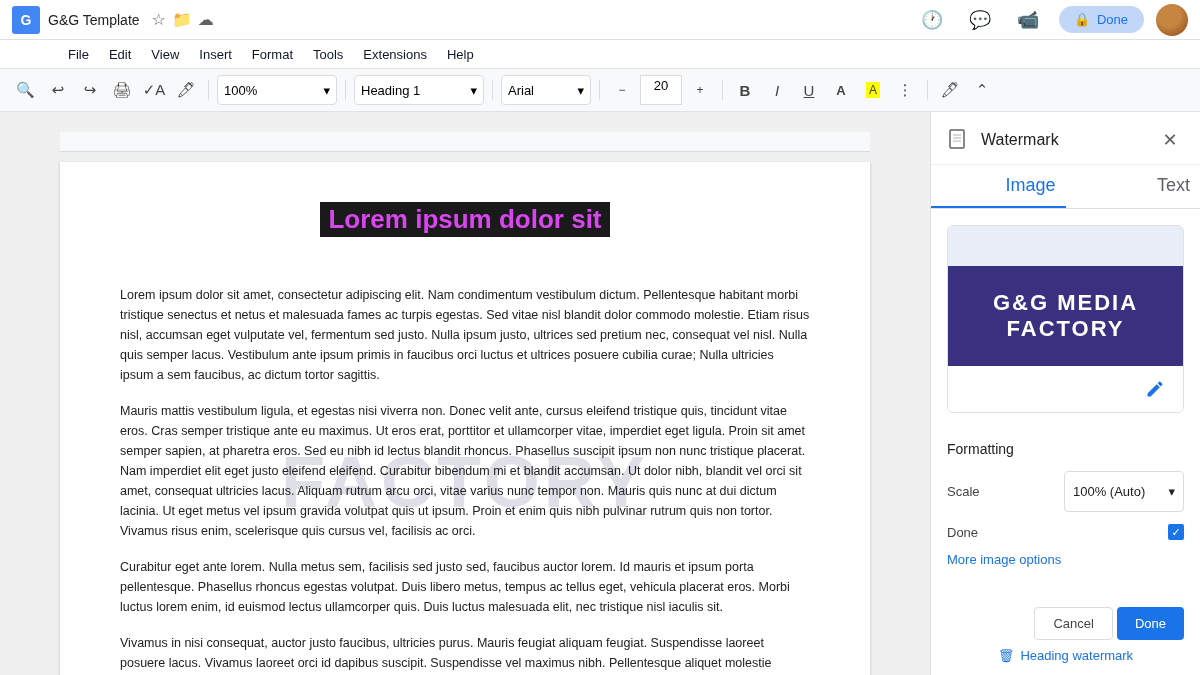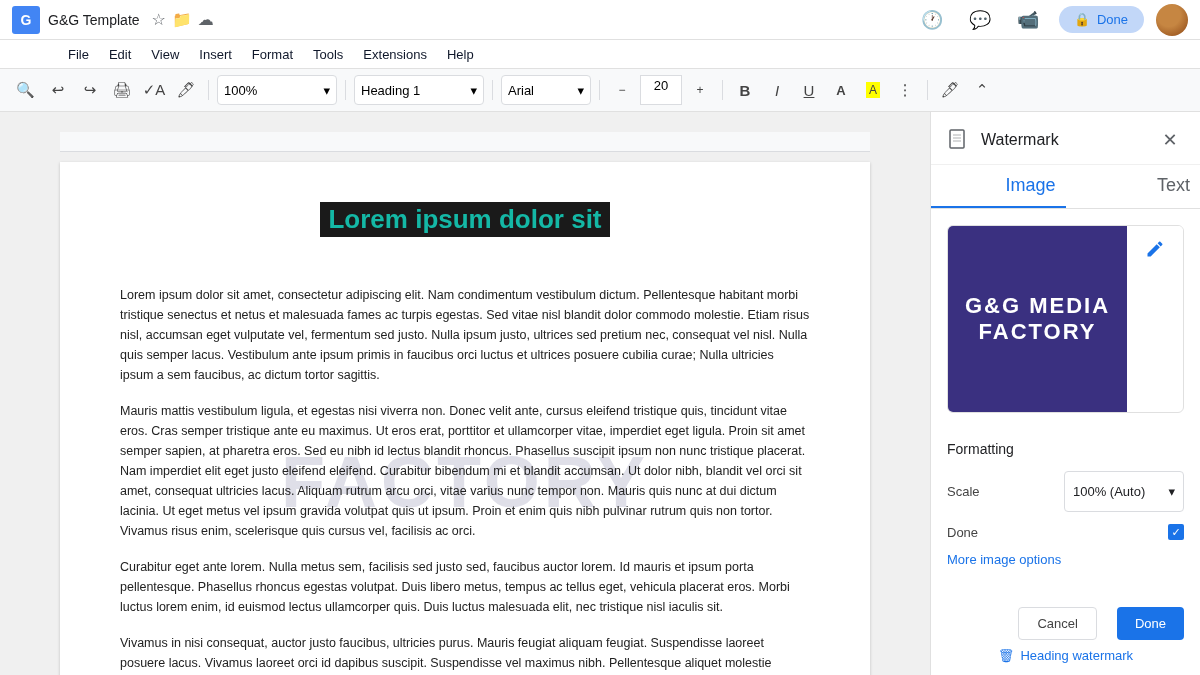--- a/index.html
+++ b/index.html
@@ -127,21 +127,21 @@
       flex-shrink: 0;
     }
 
     .doc-title-text {
       font-family: Arial, sans-serif;
       font-size: 26px;
       font-weight: bold;
       text-align: center;
       margin-bottom: 24px;
       background: #1a1a1a;
-      color: #14b8a6;
+      color: #d946ef;
       display: inline-block;
       padding: 2px 8px;
     }
     .doc-title-wrap {
       text-align: center;
       margin-bottom: 24px;
     }
 
     .doc-body-text {
       font-size: 12.5px;
@@ -224,21 +224,21 @@
       font-weight: 500;
     }
 
     
     .wm-preview {
       margin: 16px;
       border: 1px solid #e0e0e0;
       border-radius: 6px;
       height: 215px;
       display: flex;
-      flex-direction: row;
+      flex-direction: column;
       overflow: hidden;
       position: relative;
     }
     .wm-preview-top {
       height: 40px;
       background: #e8edf7;
     }
     .wm-preview-img {
       flex: 1;
       background: #3a3080;
@@ -325,21 +325,21 @@
     .sidebar-footer {
       margin-top: auto;
       padding: 12px 16px;
       display: flex;
       flex-direction: column;
       gap: 8px;
     }
     .btn-row {
       display: flex;
       justify-content: flex-end;
-      gap: 20px;
+      gap: 4px;
     }
     .btn-cancel {
       border: 1px solid #dadce0;
       background: white;
       color: #444;
       border-radius: 4px;
       padding: 8px 18px;
       font-size: 13px;
       cursor: pointer;
     }

